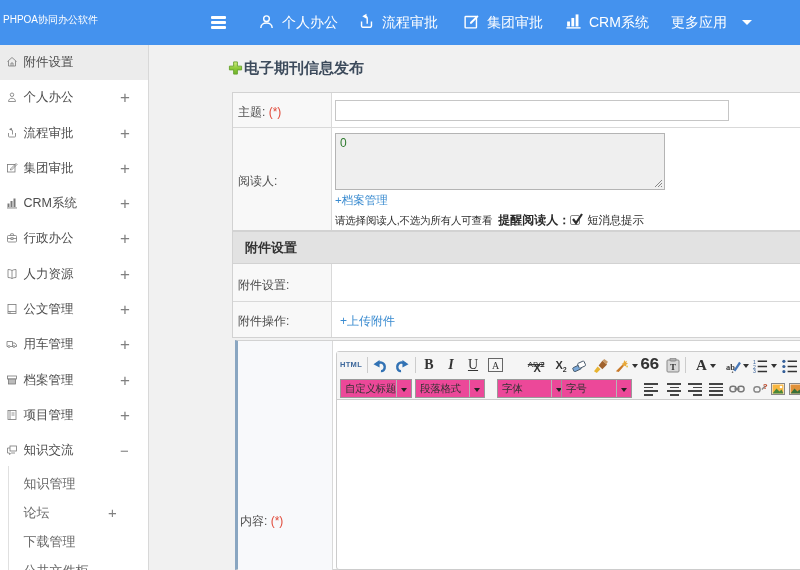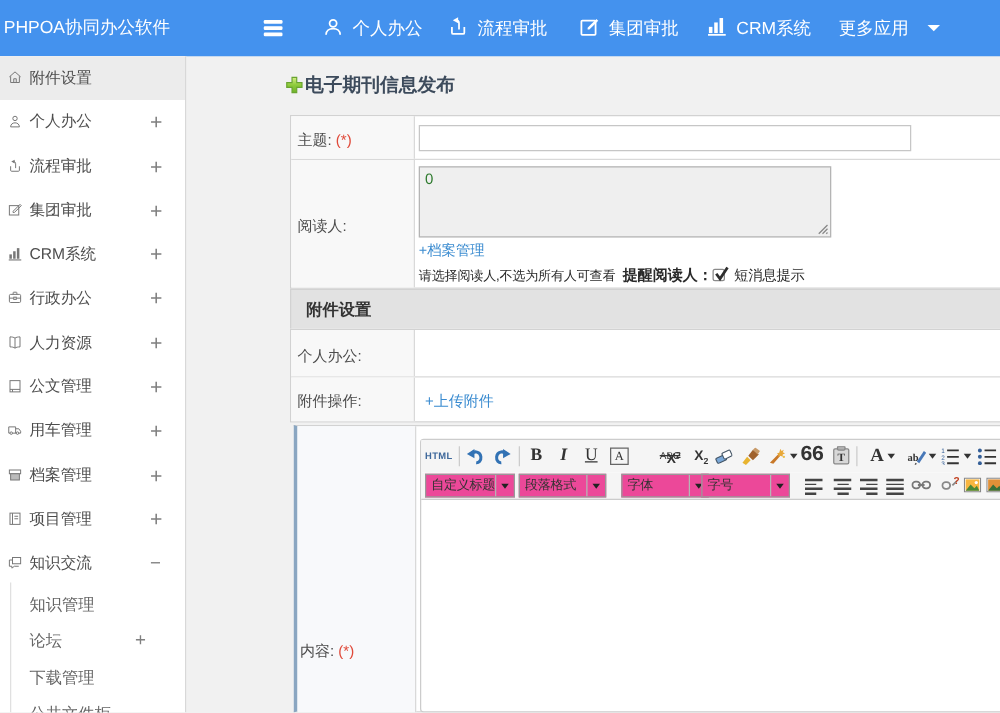--- a/index.html
+++ b/index.html
@@ -1,18 +1,18 @@
 <!DOCTYPE html>
 <html><head><meta charset="utf-8">
 <style>
 *{margin:0;padding:0;box-sizing:border-box}
 html,body{width:800px;height:570px;overflow:hidden}
 body{position:relative;background:#f1f1f1;font-family:"Liberation Sans",sans-serif}
 .hdr{position:absolute;left:0;top:0;width:800px;height:45px;background:#4492ee;color:#fff}
-.logo{position:absolute;left:3px;top:13px;font-size:14px}
+.logo{position:absolute;left:3px;top:13px;font-size:10px}
 .burger{position:absolute;left:211px;top:16px;width:15px}
 .burger i{display:block;height:2.7px;background:#fff;margin-bottom:2.5px;border-radius:1px}
 .ni{position:absolute;top:0;height:45px;line-height:45px;font-size:14px;white-space:nowrap}
 .ni svg{vertical-align:-3px;margin-right:7px}
 .caret{display:inline-block;width:0;height:0;border-left:5px solid transparent;border-right:5px solid transparent;border-top:5px solid #fff;vertical-align:2px}
 .side{position:absolute;left:0;top:45px;width:149px;height:525px;background:#fff;border-right:1px solid #d8d8d8}
 .si{position:relative;height:35.3px;line-height:35.3px;font-size:12.5px;color:#4d4d4d}
 .si svg{position:absolute;left:6px;top:11px}
 .si .t{position:absolute;left:23.5px;letter-spacing:0}
 .si .p{position:absolute;left:120px;top:0;color:#808080;font-size:17px;font-weight:300}
@@ -232,21 +232,21 @@
             </svg></span><span style="display:inline-block;width:7px"></span><span style="font-size:11.5px">短消息提示</span></div>
     </div>
   </div>
 </div>
 
 <div class="secbar">附件设置</div>
 
 <div class="blk" style="top:263px;height:75px;border-top:1px solid #d2d2d2">
   <div class="row" style="height:38px">
     <div class="lab">
-        <span style="top:13px">个人办公:</span>
+        <span style="top:13px">附件设置:</span>
       </div>
     <div class="fld"></div>
   </div>
   <div class="row" style="height:35px">
     <div class="lab">
         <span style="top:11px">附件操作:</span>
       </div>
     <div class="fld">
         <a class="lnk" style="position:absolute;left:7px;top:11px">+上传附件</a>
       </div>

